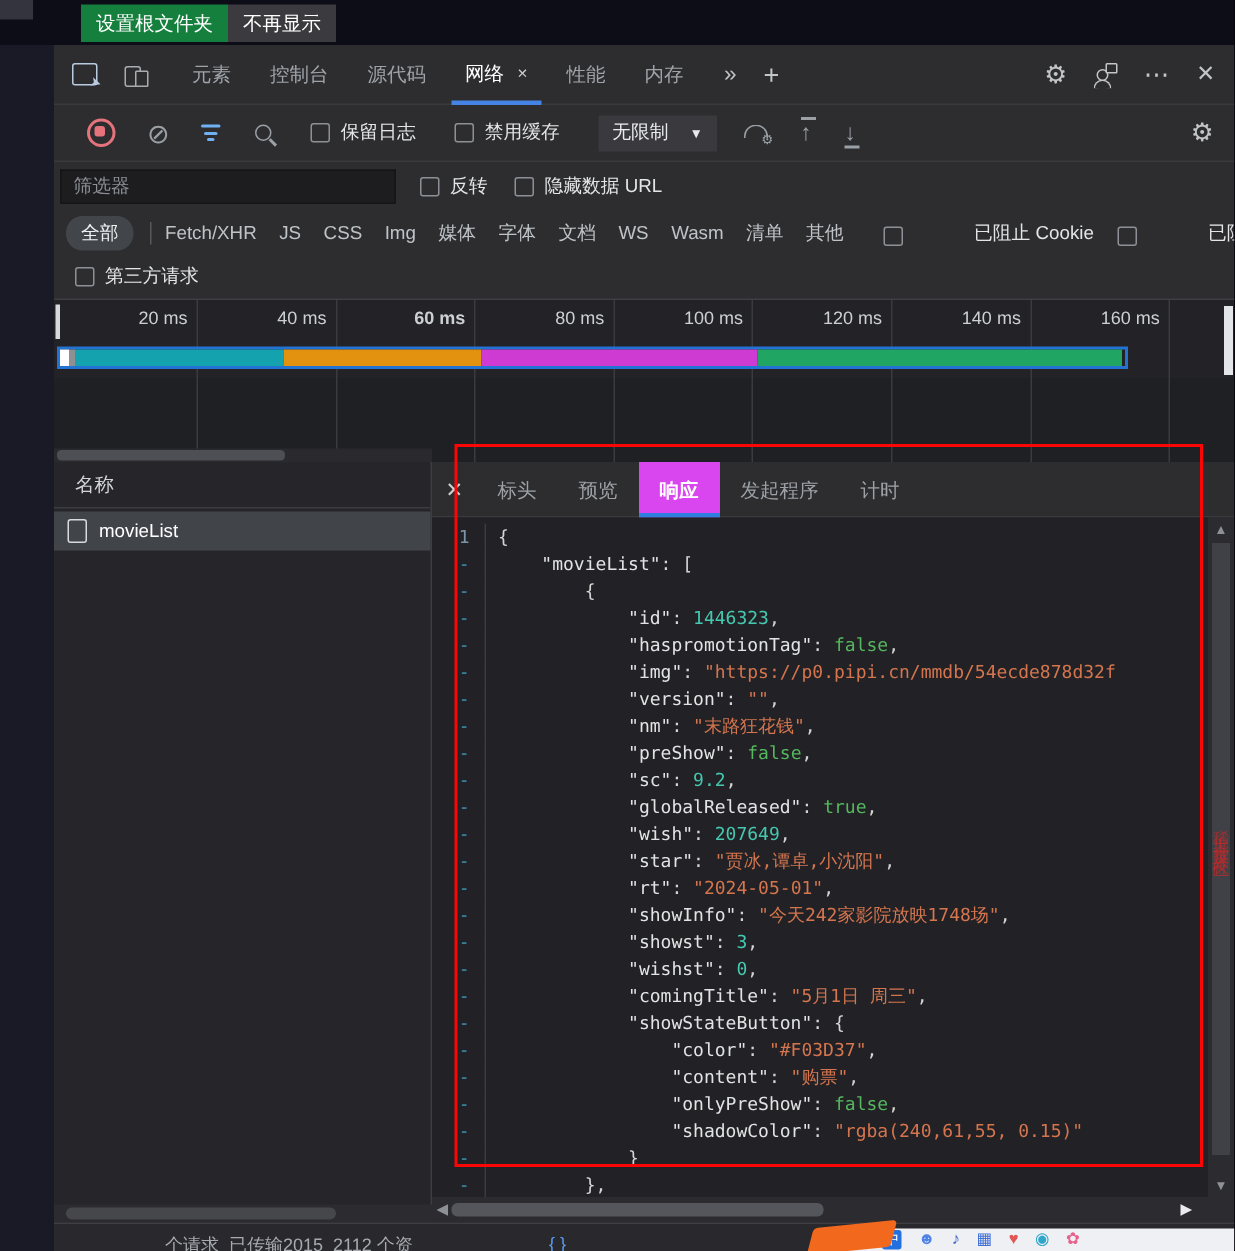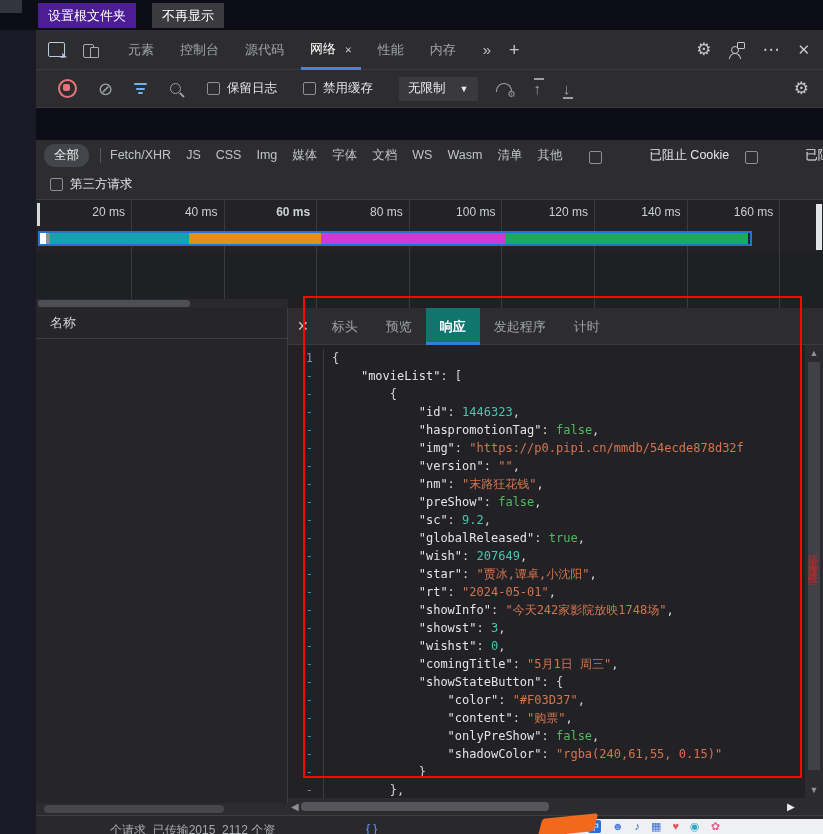--- a/index.html
+++ b/index.html
@@ -3,21 +3,21 @@
 <meta charset="utf-8">
 <style>
   html,body{margin:0;padding:0;background:#000;}
   .screen{position:relative;width:823px;height:834px;background:#0d0d18;overflow:hidden;
           font-family:"Liberation Sans","DejaVu Sans",sans-serif;-webkit-font-smoothing:antialiased;}
   .abs{position:absolute;}
 
   
   #corner-tile{left:0;top:0;width:22px;height:13px;background:#34343e;}
   .top-btn{top:3px;height:25px;line-height:25px;padding:0 10px;color:#fff;font-size:13px;}
-  #btn-set-root{left:38px;background:#4c1d95;}
+  #btn-set-root{left:54px;background:#15803d;}
   #btn-dont-show{left:152px;background:#3b3b3f;}
 
   
   #left-strip{left:0;top:30px;width:36px;height:804px;background:#1a1a26;}
 
   
   #tabbar{left:36px;top:30px;width:787px;height:40px;background:#2d2d30;display:flex;align-items:center;
           border-bottom:1px solid #3a3a3e;box-sizing:border-box;}
   .icon-inspect{width:15px;height:13px;border:1.7px solid #b9cbe0;border-radius:2px;position:relative;margin-left:12px;flex:none;}
   .icon-inspect::after{content:"➤";position:absolute;right:-4px;bottom:-5px;font-size:9px;color:#b9cbe0;transform:rotate(18deg);}
@@ -92,21 +92,21 @@
   #name-header{height:30px;line-height:30px;padding-left:14px;color:#d2d4d7;font-size:13px;border-bottom:1px solid #3c3c41;}
   .req-row{margin-top:2px;height:26px;display:flex;align-items:center;background:#414449;color:#ffffff;font-size:12.5px;padding-left:9px;}
   .doc-icon{width:11px;height:14px;border:1.5px solid #d9dbde;border-radius:2px;margin-right:8px;flex:none;}
   #left-hscroll{left:36px;top:803px;width:252px;height:12px;background:#2c2c30;}
   #left-hscroll .thumb{position:absolute;left:8px;top:2px;width:180px;height:8px;background:#46474b;border-radius:4px;}
 
   
   #dtabbar{left:288px;top:308px;width:535px;height:37px;background:#2d2d30;display:flex;align-items:center;border-bottom:1px solid #3a3a3e;box-sizing:border-box;}
   .close-x{padding:0 9px;color:#cdd0d3;font-size:14px;}
   .d-tab{padding:0 14px;height:37px;line-height:37px;font-size:13px;color:#9da1a6;position:relative;}
-  .d-tab.active{color:#ffffff;font-weight:bold;background:#0f766e;}
+  .d-tab.active{color:#ffffff;font-weight:bold;background:#d946ef;}
   .d-tab.active::after{content:"";position:absolute;left:0;right:0;bottom:0;height:3px;background:#2f7fdf;}
 
   #code-area{left:288px;top:345px;width:517px;height:453px;background:#222226;overflow:hidden;
              font-family:"DejaVu Sans Mono","Liberation Mono",monospace;font-size:12px;line-height:18px;padding-top:4px;box-sizing:border-box;}
   .code-line{display:flex;height:18px;white-space:pre;}
   .gutter{width:36px;flex:none;text-align:right;padding-right:10px;border-right:1px solid #3a3a3f;box-sizing:border-box;}
   .code-text{padding-left:8px;white-space:pre;}
 
   #vscroll{left:805px;top:345px;width:18px;height:453px;background:#2c2c30;}
   #vscroll .thumb{position:absolute;left:3px;top:17px;width:12px;height:408px;background:#404146;}
@@ -200,20 +200,31 @@
     <span class="throttle">
         <span>无限制</span>
         <span class="caret">▼</span>
       </span>
     <span class="icon-wifi"></span>
     <span class="arrow-io up">↑</span>
     <span class="arrow-io down">↓</span>
     <span class="tb-glyph" id="toolbar-gear">⚙</span>
   </div>
 
+  <div class="abs" id="filterrow">
+    <input id="filter-input" placeholder="筛选器" style="">
+    <span class="lbl-group" style="margin-left:16px;margin-right:18px;">
+        <span class="cb"></span>
+        <span>反转</span>
+      </span>
+    <span class="lbl-group" style="margin-right:0;">
+        <span class="cb"></span>
+        <span>隐藏数据 URL</span>
+      </span>
+  </div>
 
   <div class="abs" id="chiprow">
     <span id="chips" style="display:flex;align-items:center;justify-content:flex-end;">
         <span class="chip active">全部</span>
         <span class="chip-div"></span>
         <span class="chip">Fetch/XHR</span>
         <span class="chip">JS</span>
         <span class="chip">CSS</span>
         <span class="chip">Img</span>
         <span class="chip">媒体</span>
@@ -268,20 +279,24 @@
       <span style="width: 243px; background: rgb(33, 165, 99);"></span>
     </div>
   <div class="abs" id="tl-tick"></div>
   <div class="abs" id="right-tick"></div>
   <div class="abs" id="table-hscroll">
       <span class="thumb"></span>
     </div>
 
   <div class="abs" id="left-panel">
     <div id="name-header">名称</div>
+    <div class="req-row">
+      <span class="doc-icon"></span>
+      <span>movieList</span>
+    </div>
   </div>
   <div class="abs" id="left-hscroll">
       <span class="thumb"></span>
     </div>
 
   <div class="abs" id="dtabbar">
     <span class="close-x">✕</span>
     <div id="detail-tabs" style="display:flex;align-items:center;height:37px;">
         <span class="d-tab">标头</span>
         <span class="d-tab">预览</span>

